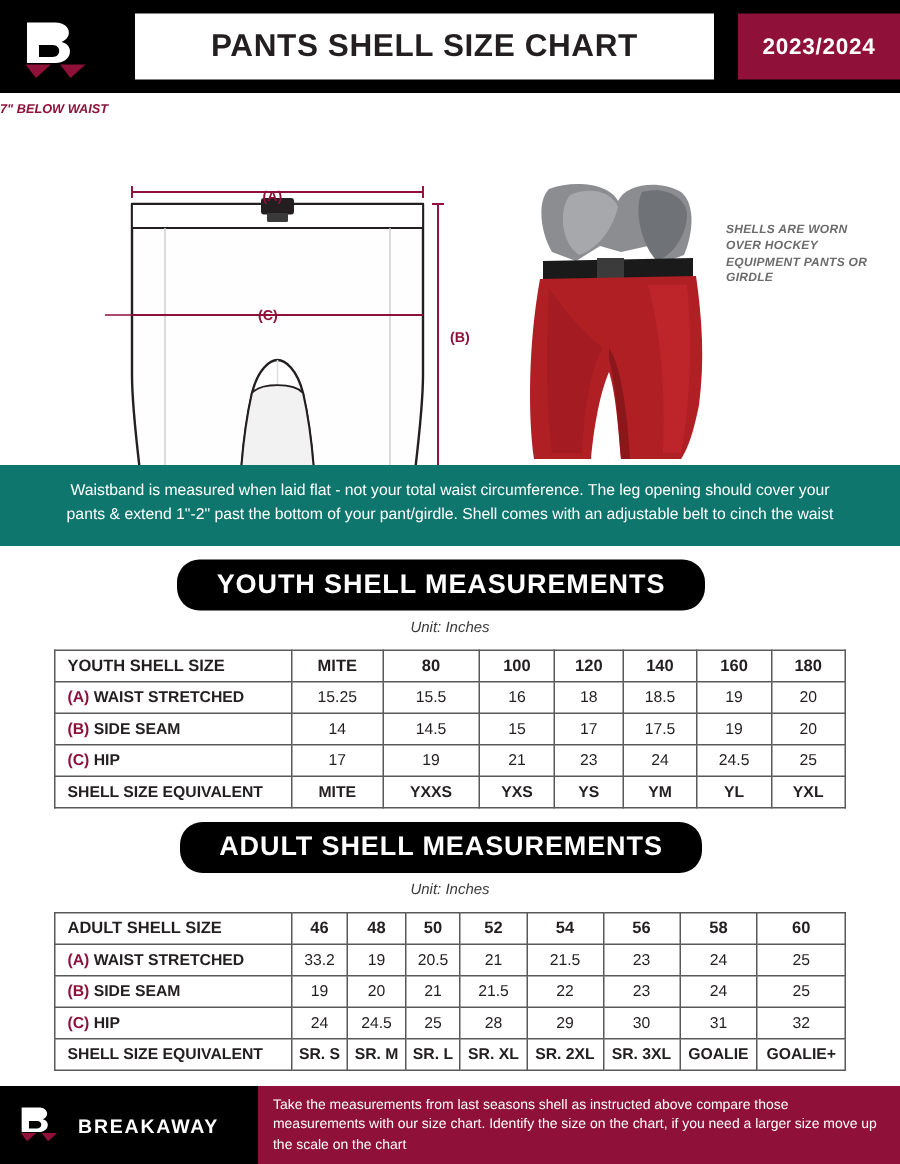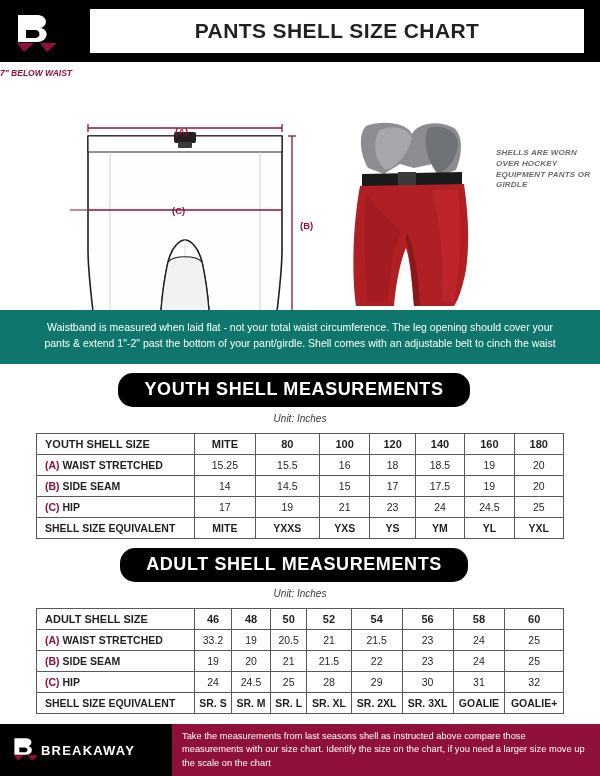--- a/index.html
+++ b/index.html
@@ -86,21 +86,21 @@
   .lbl-a { left: 175px; top: 64px; }
   .lbl-b { left: 300px; top: 158px; }
   .lbl-c { left: 172px; top: 143px; }
   .lbl-waist {
     left: 14px; top: 143px; width: 60px; line-height: 1.15;
     font-style: italic; font-size: 8.5px; font-weight: bold; color: #8f1038;
   }
 
   .shell-note {
     position: absolute;
-    left: 496px;
+    left: 484px;
     top: 86px;
     width: 100px;
     font-size: 8px;
     font-style: italic;
     font-weight: bold;
     color: #6b6b6b;
     line-height: 1.35;
     letter-spacing: 0.2px;
   }
 
@@ -186,21 +186,21 @@
     width: 600px;
     height: 52px;
     display: flex;
     background: #000000;
   }
   .footer-brand {
     width: 172px;
     flex: 0 0 172px;
     display: flex;
     align-items: center;
-    gap: 1px;
+    gap: 12px;
     padding-left: 12px;
     color: #ffffff;
   }
   .footer-brand .bname {
     font-size: 13px;
     font-weight: bold;
     letter-spacing: 1.2px;
   }
   .footer-note {
     flex: 1;
@@ -224,20 +224,21 @@
         <path d="M4 6 L23 6 C33 6 35 16 27 19 C36 21 34 33 23 33 L4 33 Z" fill="#ffffff"></path>
         <path d="M12 10 L12 29 L21 29 C27 29 27 21 21 21 L12 21" fill="#000000"></path>
         <path d="M3 34 L20 34 L10 43 Z" fill="#8f1038"></path>
         <path d="M26 34 L43 34 L33 43 Z" fill="#8f1038"></path>
       </svg>
     </span>
   </div>
   <div class="title-plate">
     <span class="title">PANTS SHELL SIZE CHART</span>
   </div>
+  <div class="season">2023/2024</div>
 </div>
 
 <div class="diagram">
   
 
   
   <div class="pants-wrap">
     <svg class="pants-svg" width="230" height="222" viewBox="0 0 230 222" aria-hidden="true">
 
       <path d="M18 14 L212 14 L212 128 C212 150 208 182 205 206 L140 206 C139 182 136 158 132 140

